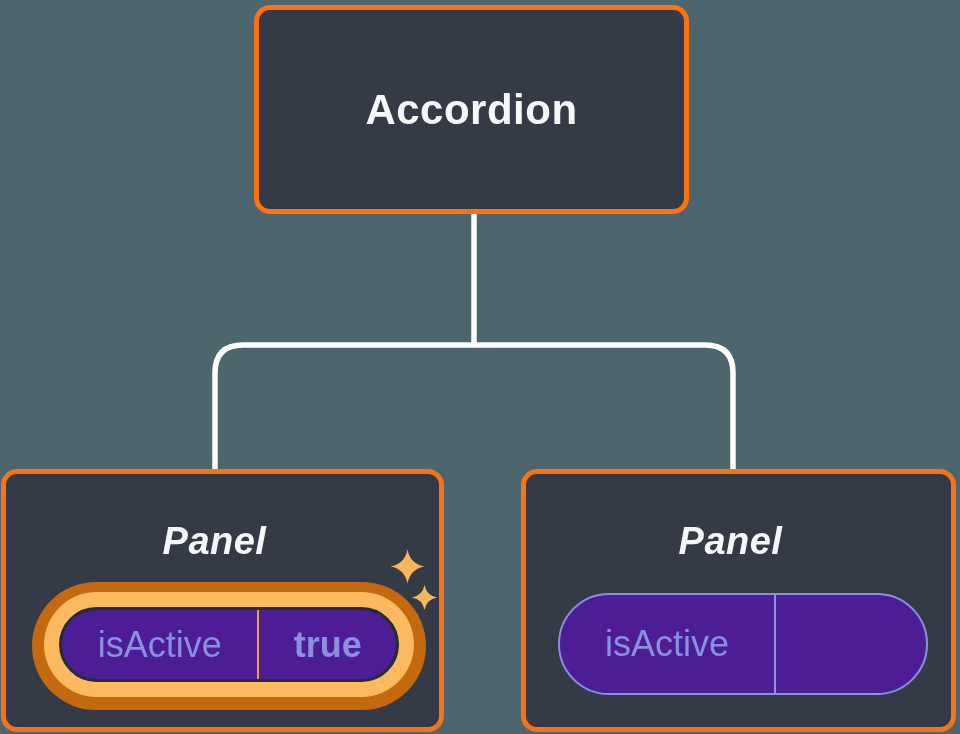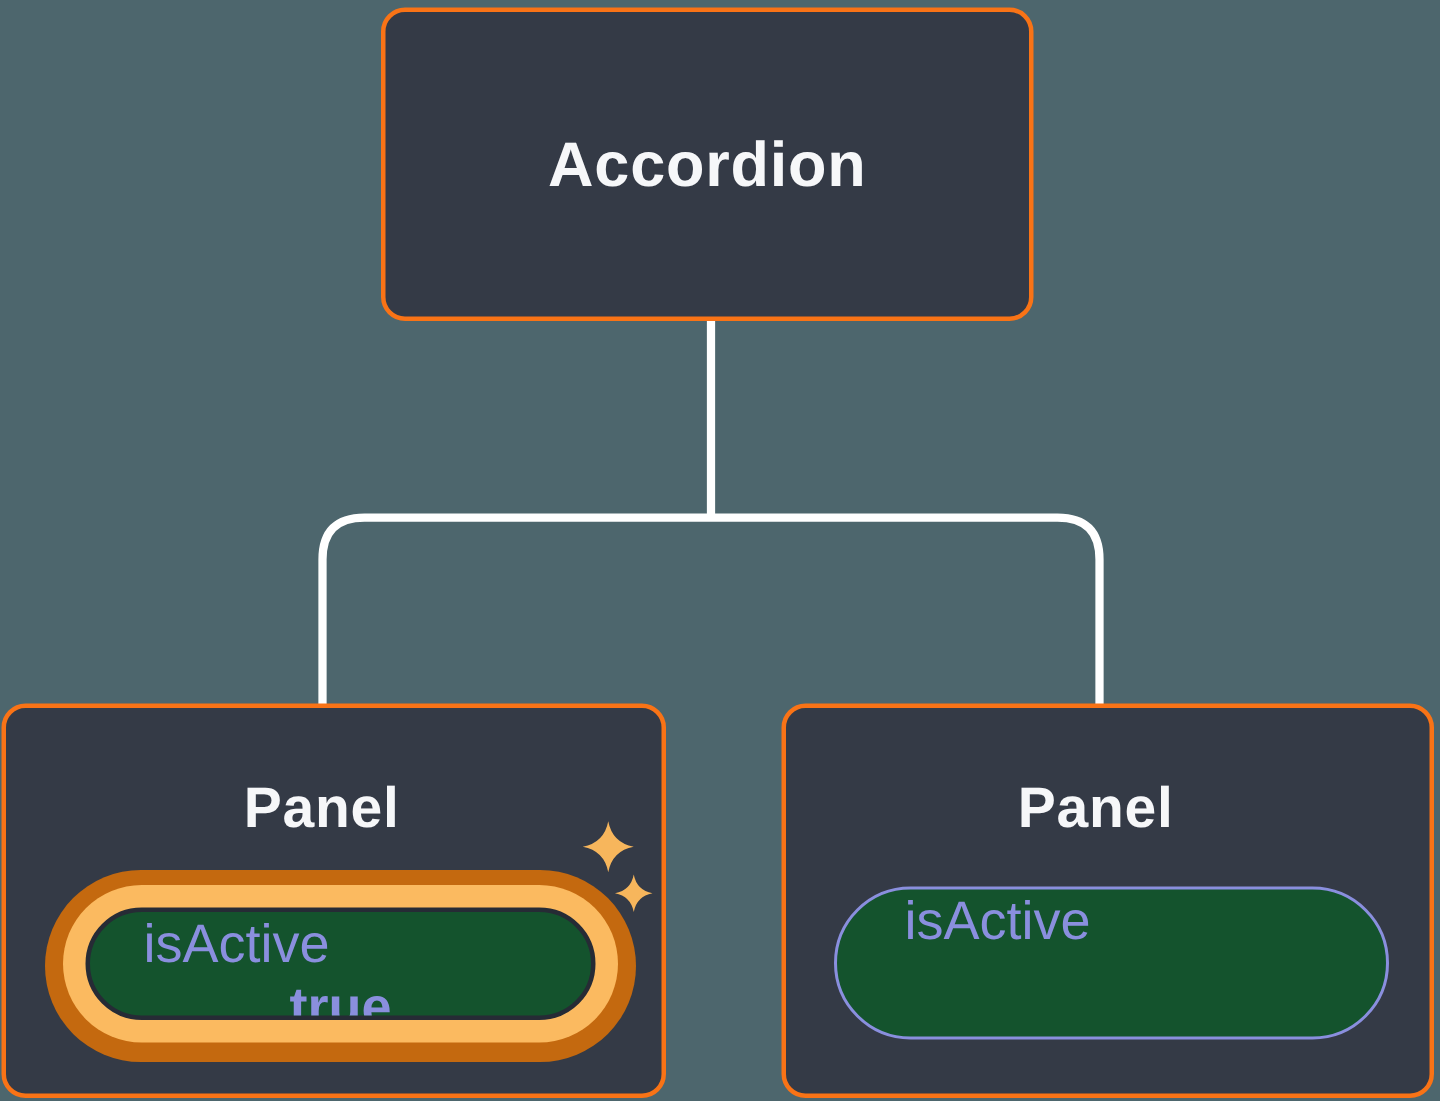--- a/index.html
+++ b/index.html
@@ -13,21 +13,21 @@
   }
   svg.connectors {
     position: absolute;
     left: 0; top: 0;
     width: 960px; height: 734px;
     pointer-events: none;
   }
   .node {
     position: absolute;
     background: #343A46;
-    border: 3px solid #f97316;
+    border: 5px solid #f97316;
     border-radius: 16px;
     box-sizing: border-box;
   }
   .node-root {
     left: 254px; top: 5px;
     width: 435px; height: 209px;
     display: flex;
     align-items: center;
     justify-content: center;
   }
@@ -40,20 +40,21 @@
   .node-panel-left  { left: 1px;   top: 469px; width: 443px; height: 263px; }
   .node-panel-right { left: 521px; top: 469px; width: 435px; height: 263px; }
   .panel-title {
     position: absolute;
     left: 0; right: 16px; top: 46px;
     text-align: center;
     color: #F6F7F9;
     font-size: 38px;
     font-weight: 600;
     letter-spacing: 0.5px;
+    font-style: italic;
   }
   
   .ring-outer {
     position: absolute;
     left: 26px; top: 108px;
     width: 394px; height: 128px;
     background: #C4690F;
     border-radius: 999px;
     padding: 10px 12px 13px 12px;
     box-sizing: border-box;
@@ -64,42 +65,41 @@
     border-radius: 999px;
     padding: 15px;
     box-sizing: border-box;
   }
   .pill {
     display: flex;
     align-items: stretch;
     box-sizing: border-box;
     border-radius: 999px;
     overflow: hidden;
-    background: #14532d;
-    flex-direction: column;
+    background: #4c1d95;
   }
   .pill-active {
     width: 100%; height: 100%;
     border: 3px solid #262B35;
   }
   .pill-inactive {
     position: absolute;
     left: 32px; top: 119px;
     width: 370px; height: 102px;
     border: 2px solid #8A8FDE;
   }
   .pill-cell {
     display: flex;
     align-items: center;
     justify-content: center;
     color: #8A8FDE;
     font-size: 36px;
   }
   .pill-cell.key { width: 58.5%; }
-  .pill-cell.val { flex: 1; text-decoration: underline; }
+  .pill-cell.val { flex: 1; }
   .pill-cell.bold { font-weight: 700; }
   .pill-divider { width: 2px; }
   .pill-divider.gold   { background: #E3A14C; }
   .pill-divider.purple { background: #8A8FDE; }
   .sparkles {
     position: absolute;
     left: 374px; top: 70px;
     width: 69px; height: 70px;
     pointer-events: none;
   }

